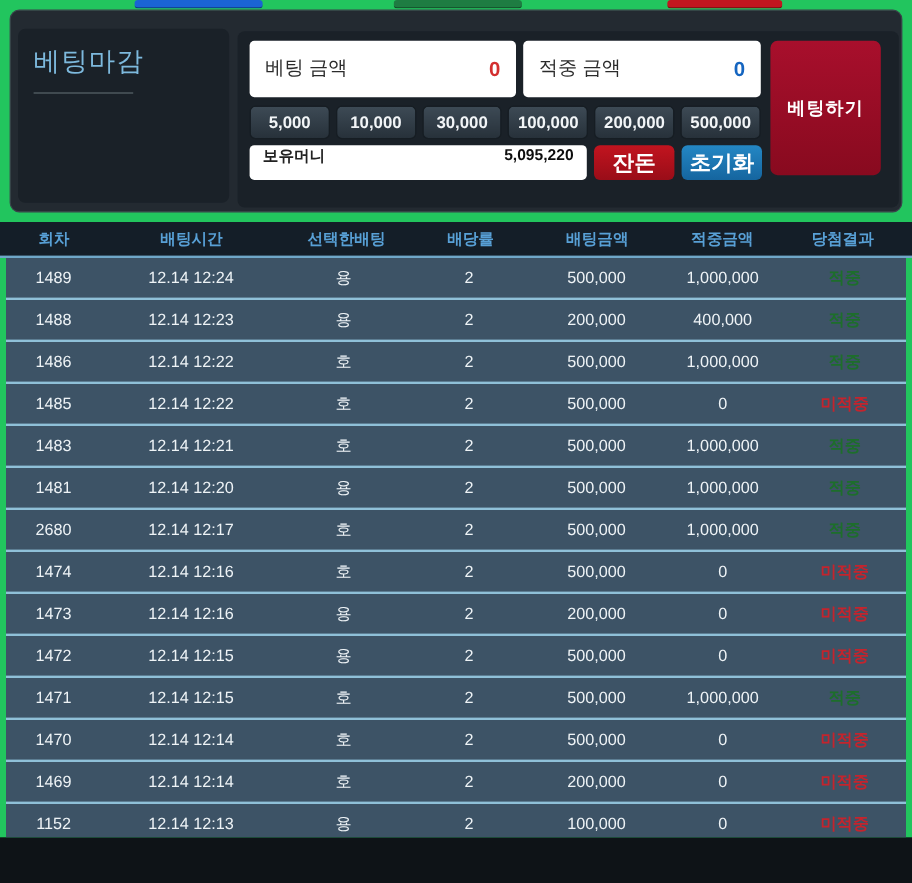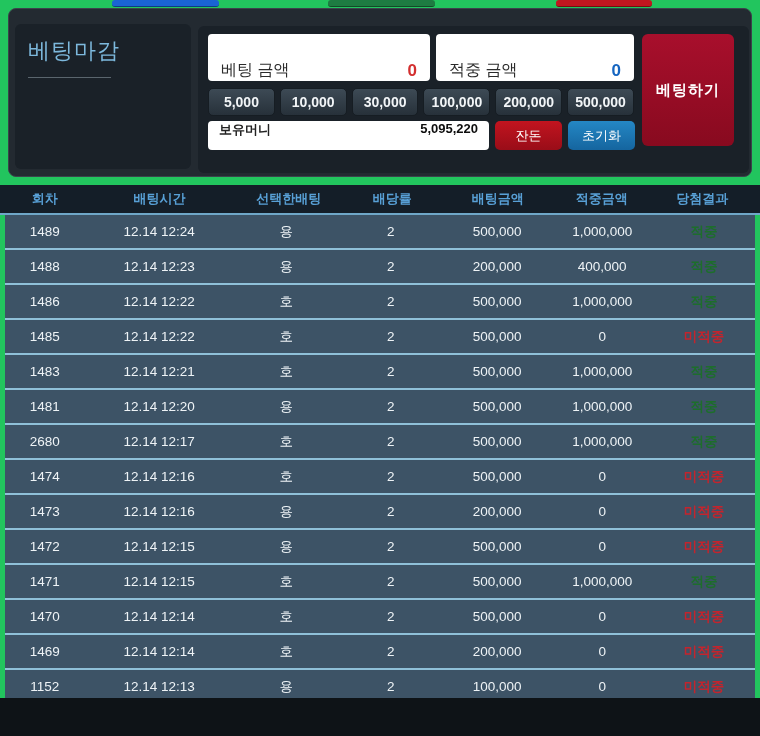--- a/index.html
+++ b/index.html
@@ -19,38 +19,38 @@
 
   .closed-panel { position:absolute; left:6px; top:15px; width:176px; height:145px;
     background:#1a2128; border-radius:6px; }
   .closed-title { padding:12px 0 0 13px; font-size:22px; color:#7db9dd; letter-spacing:1px; }
   .closed-divider { margin:11px 0 0 13px; width:83px; border-top:1px solid #5a656d; }
 
   .controls-panel { position:absolute; left:189px; top:17px; width:551px; height:147px;
     background:#1a2128; border-radius:6px; }
 
   .amount-card { position:absolute; top:8px; height:47px; background:#ffffff; border-radius:4px;
-    display:flex; align-items:flex-end; justify-content:space-between; padding:0 13px; }
+    display:flex; align-items:center; justify-content:space-between; padding:0 13px; }
   .bet-card { left:10px; width:222px; }
   .win-card { left:238px; width:198px; }
   .amount-label { font-size:16px; color:#2b2b2b; }
   .amount-value { font-size:17px; font-weight:bold; }
 
   .chips-row { position:absolute; left:10px; top:62px; width:426px; height:28px; display:flex; gap:5px; }
   .chip { flex:1; background:linear-gradient(#3d4a55,#27313a); border:1px solid #161d23; border-radius:5px;
     color:#f2f5f7; font-size:14px; font-weight:600; display:flex; align-items:center; justify-content:center;
     font-family:"Liberation Sans", sans-serif; cursor:pointer; }
 
   .balance-card { position:absolute; left:10px; top:95px; width:281px; height:29px; background:#ffffff;
     border-radius:4px; display:flex; align-items:flex-start; justify-content:space-between; padding:0 11px; }
   .balance-label { font-size:13px; font-weight:bold; color:#222; }
   .balance-value { font-size:13px; font-weight:bold; color:#0d0d0d; }
 
   .small-btn { position:absolute; top:95px; width:67px; height:29px; border:none; border-radius:5px;
-    color:#fff; font-size:13px; font-weight:normal; font-family:"Liberation Sans", sans-serif; cursor:pointer;
+    color:#fff; font-size:18px; font-weight:bold; font-family:"Liberation Sans", sans-serif; cursor:pointer;
     display:flex; align-items:center; justify-content:center; }
   .change-btn { left:297px; background:linear-gradient(#c2141f,#990d18); }
   .reset-btn  { left:370px; background:linear-gradient(#2487c4,#15659f); }
 
   .place-bet-btn { position:absolute; left:444px; top:8px; width:92px; height:112px; border:none;
     border-radius:6px; background:linear-gradient(#a80f2c,#880a1f); color:#fff; font-size:15px; font-weight:bold;
     font-family:"Liberation Sans", sans-serif; cursor:pointer; display:flex; align-items:center; justify-content:center;
     letter-spacing:1px; }
 
   

